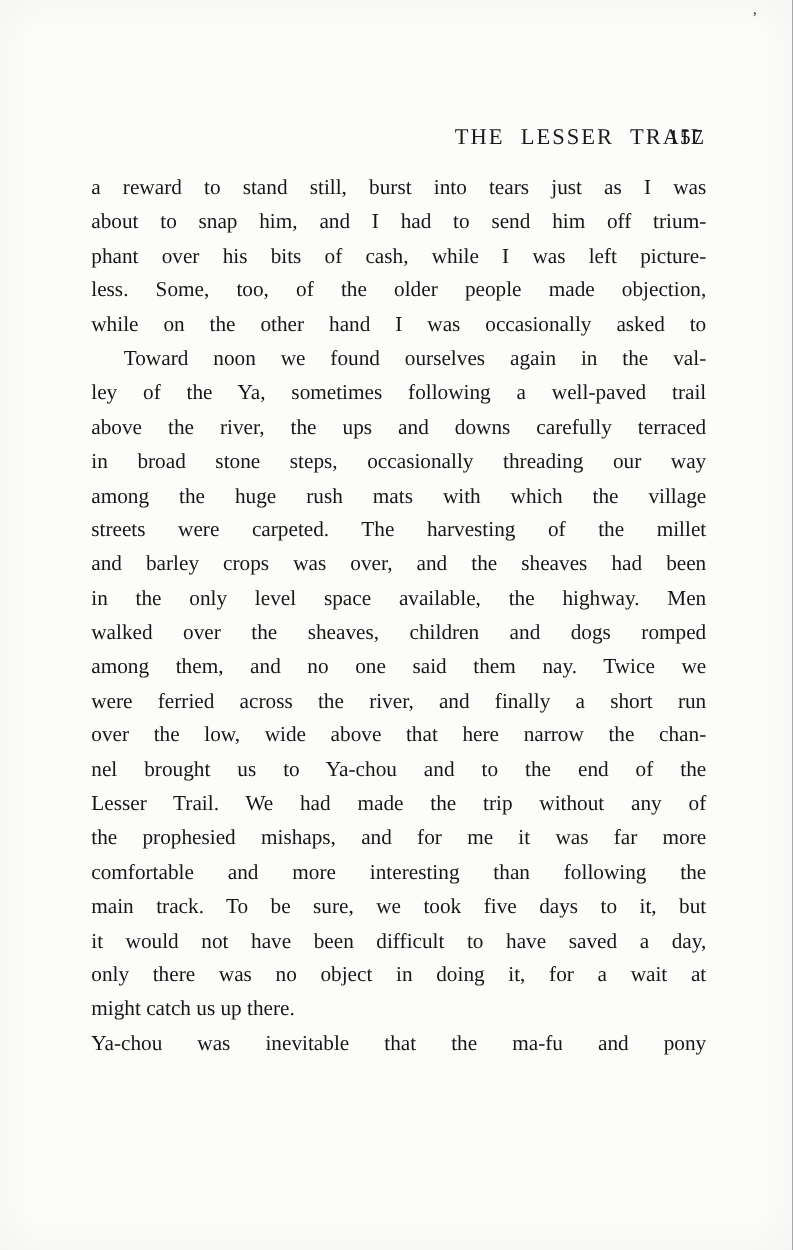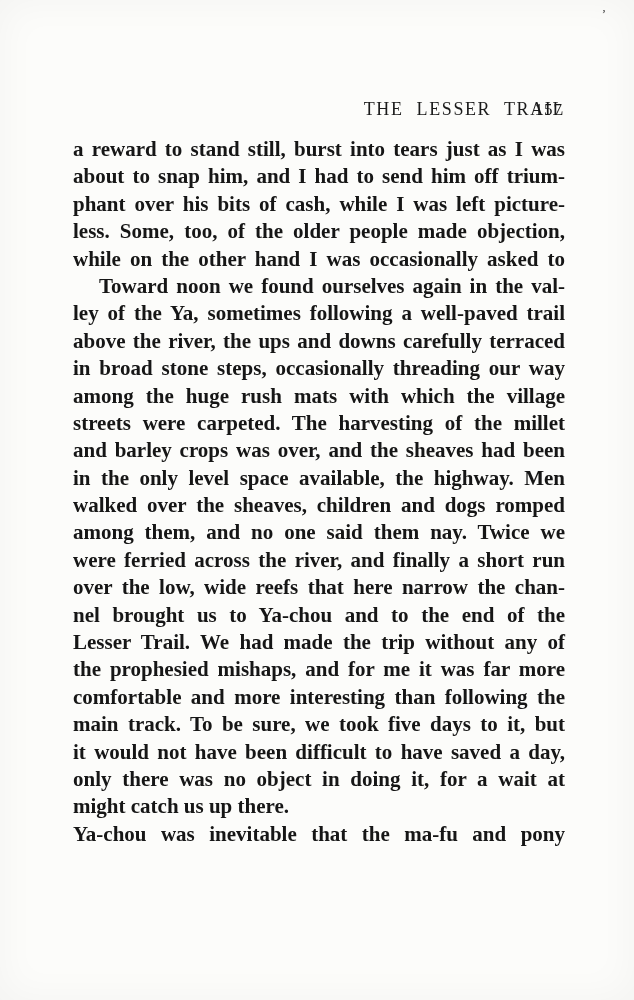--- a/index.html
+++ b/index.html
@@ -44,23 +44,23 @@
     right: 2px;
     top: 1px;
     font-size: 17px;
     letter-spacing: 1px;
   }
   .page-body {
     position: absolute;
     top: 136px;
     left: 73px;
     width: 492px;
-    font-size: 21px;
+    font-size: 17px;
     line-height: 27.4px;
-    font-weight: 700;
+    font-weight: 400;
   }
   .line {
     text-align: justify;
     text-align-last: justify;
     height: 27.4px;
     overflow: visible;
   }
   .line.last {
     text-align-last: left;
   }
@@ -90,21 +90,21 @@
       <div class="line">ley of the Ya, sometimes following a well-paved trail</div>
       <div class="line">above the river, the ups and downs carefully terraced</div>
       <div class="line">in broad stone steps, occasionally threading our way</div>
       <div class="line">among the huge rush mats with which the village</div>
       <div class="line">streets were carpeted. The harvesting of the millet</div>
       <div class="line">and barley crops was over, and the sheaves had been</div>
       <div class="line">in the only level space available, the highway. Men</div>
       <div class="line">walked over the sheaves, children and dogs romped</div>
       <div class="line">among them, and no one said them nay. Twice we</div>
       <div class="line">were ferried across the river, and finally a short run</div>
-      <div class="line">over the low, wide reefs that here narrow the chan-</div>
+      <div class="line">over the low, wide above that here narrow the chan-</div>
       <div class="line">nel brought us to Ya-chou and to the end of the</div>
       <div class="line">Lesser Trail. We had made the trip without any of</div>
       <div class="line">the prophesied mishaps, and for me it was far more</div>
       <div class="line">comfortable and more interesting than following the</div>
       <div class="line">main track. To be sure, we took five days to it, but</div>
       <div class="line">it would not have been difficult to have saved a day,</div>
       <div class="line">only there was no object in doing it, for a wait at</div>
       <div class="line last">might catch us up there.</div>
       <div class="line">Ya-chou was inevitable that the ma-fu and pony</div>
     </div>

